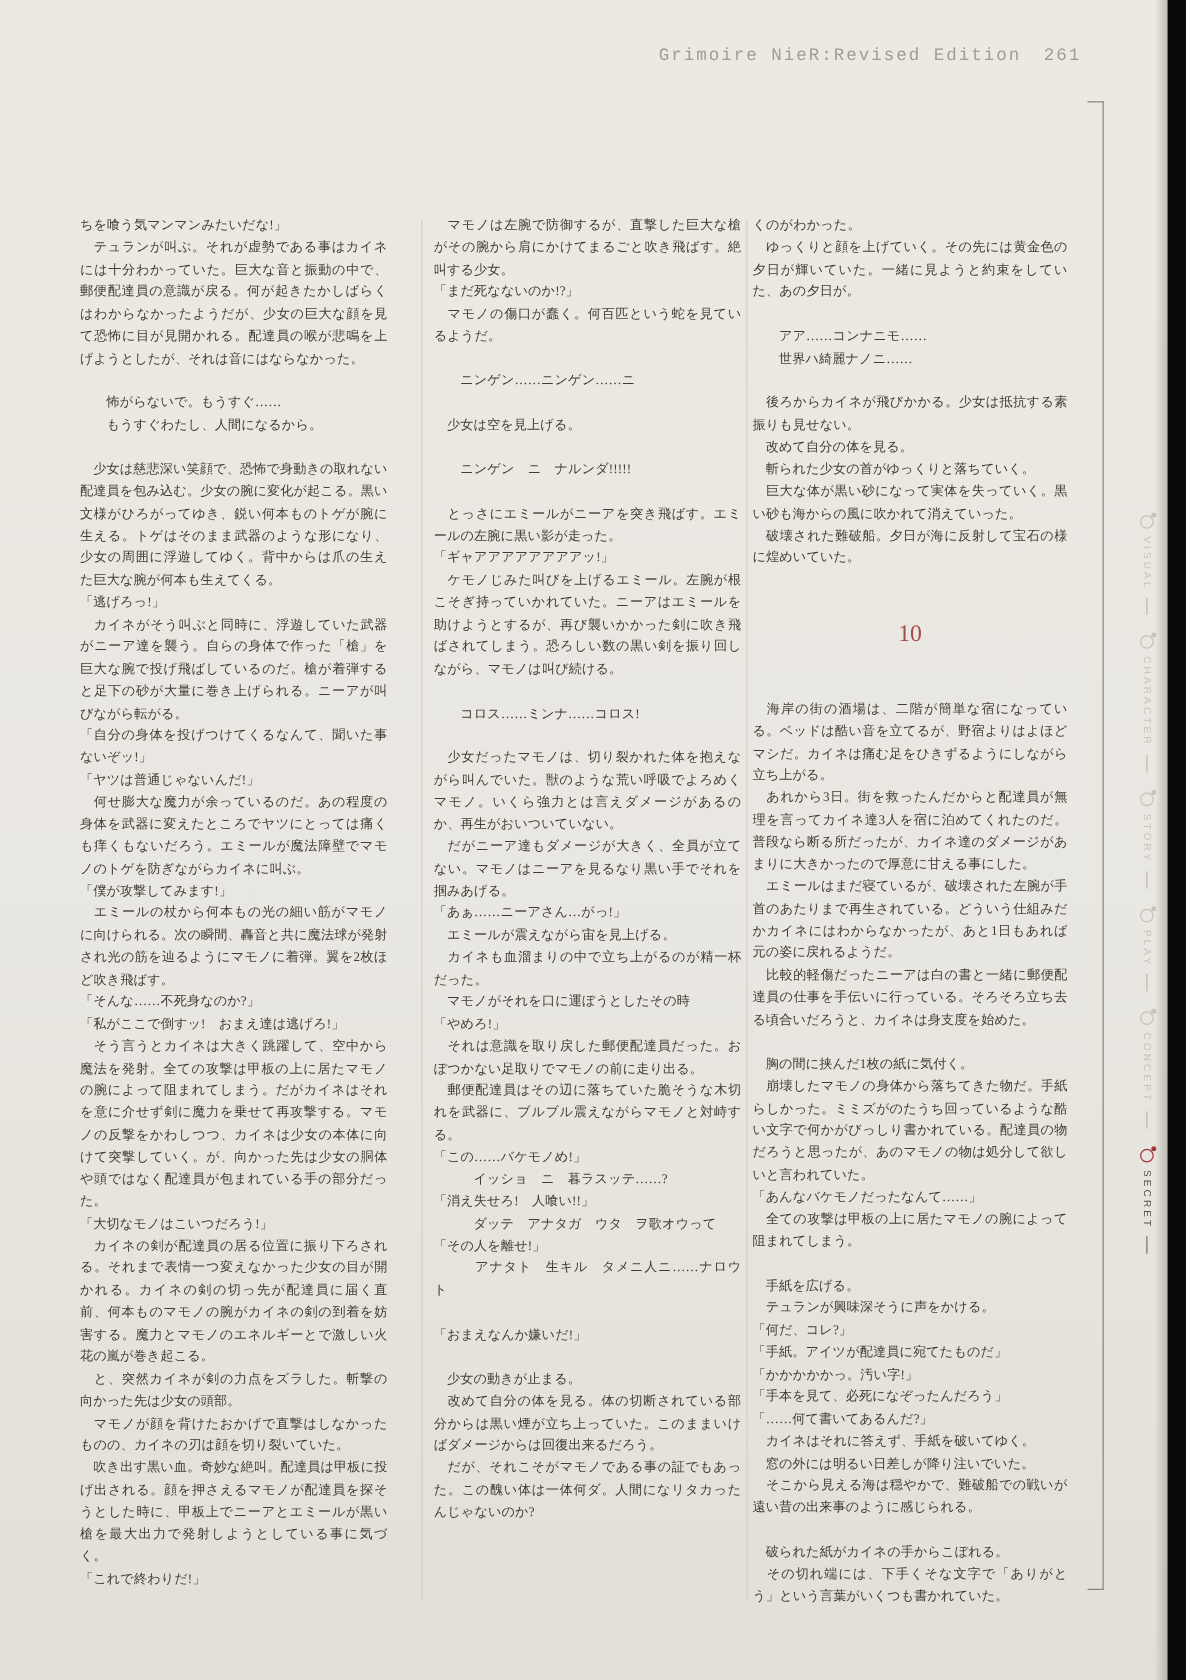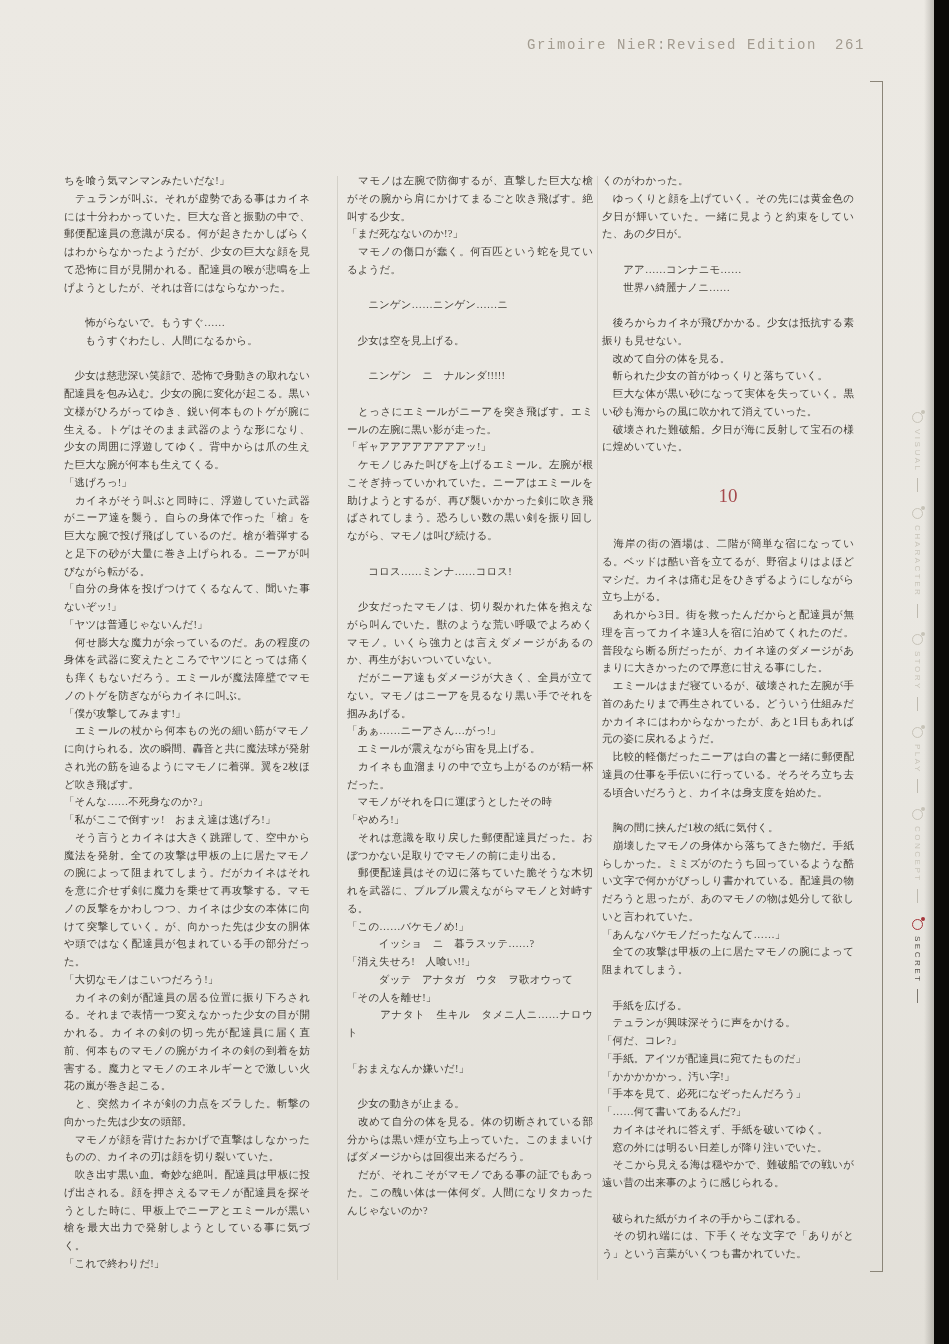--- a/index.html
+++ b/index.html
@@ -34,21 +34,21 @@
   
   .col{position:absolute;top:172px;height:1160px;overflow:hidden;color:#403c35;}
   .col.c1{left:64px;width:246px;}
   .col.c2{left:347px;width:246px;}
   .col.c3{left:602px;width:252px;}
   .para{
     margin:0;font-size:10.5px;line-height:17.75px;min-height:17.75px;
     text-align:justify;white-space:pre-wrap;letter-spacing:.1px;
   }
   .chapter-num{
-    margin:4px;height:35.5px;line-height:35.5px;text-align:center;
+    margin:16px;height:35.5px;line-height:35.5px;text-align:center;
     font-size:19px;color:#a5494c;font-family:"Liberation Serif",serif;
   }
 
   
   .sidebar{position:absolute;right:26px;top:412px;display:flex;flex-direction:column;align-items:center;}
   .tab{display:flex;flex-direction:column;align-items:center;margin-bottom:16px;color:#c7c3b8;}
   .tab-icon{position:relative;width:9px;height:9px;border:1.5px solid currentColor;border-radius:50%;margin-bottom:6px;}
   .tab-icon::after{content:"";position:absolute;right:-3px;top:-3px;width:4px;height:4px;border-radius:50%;background:currentColor;}
   .tab-label{
     writing-mode:vertical-rl;text-orientation:mixed;

